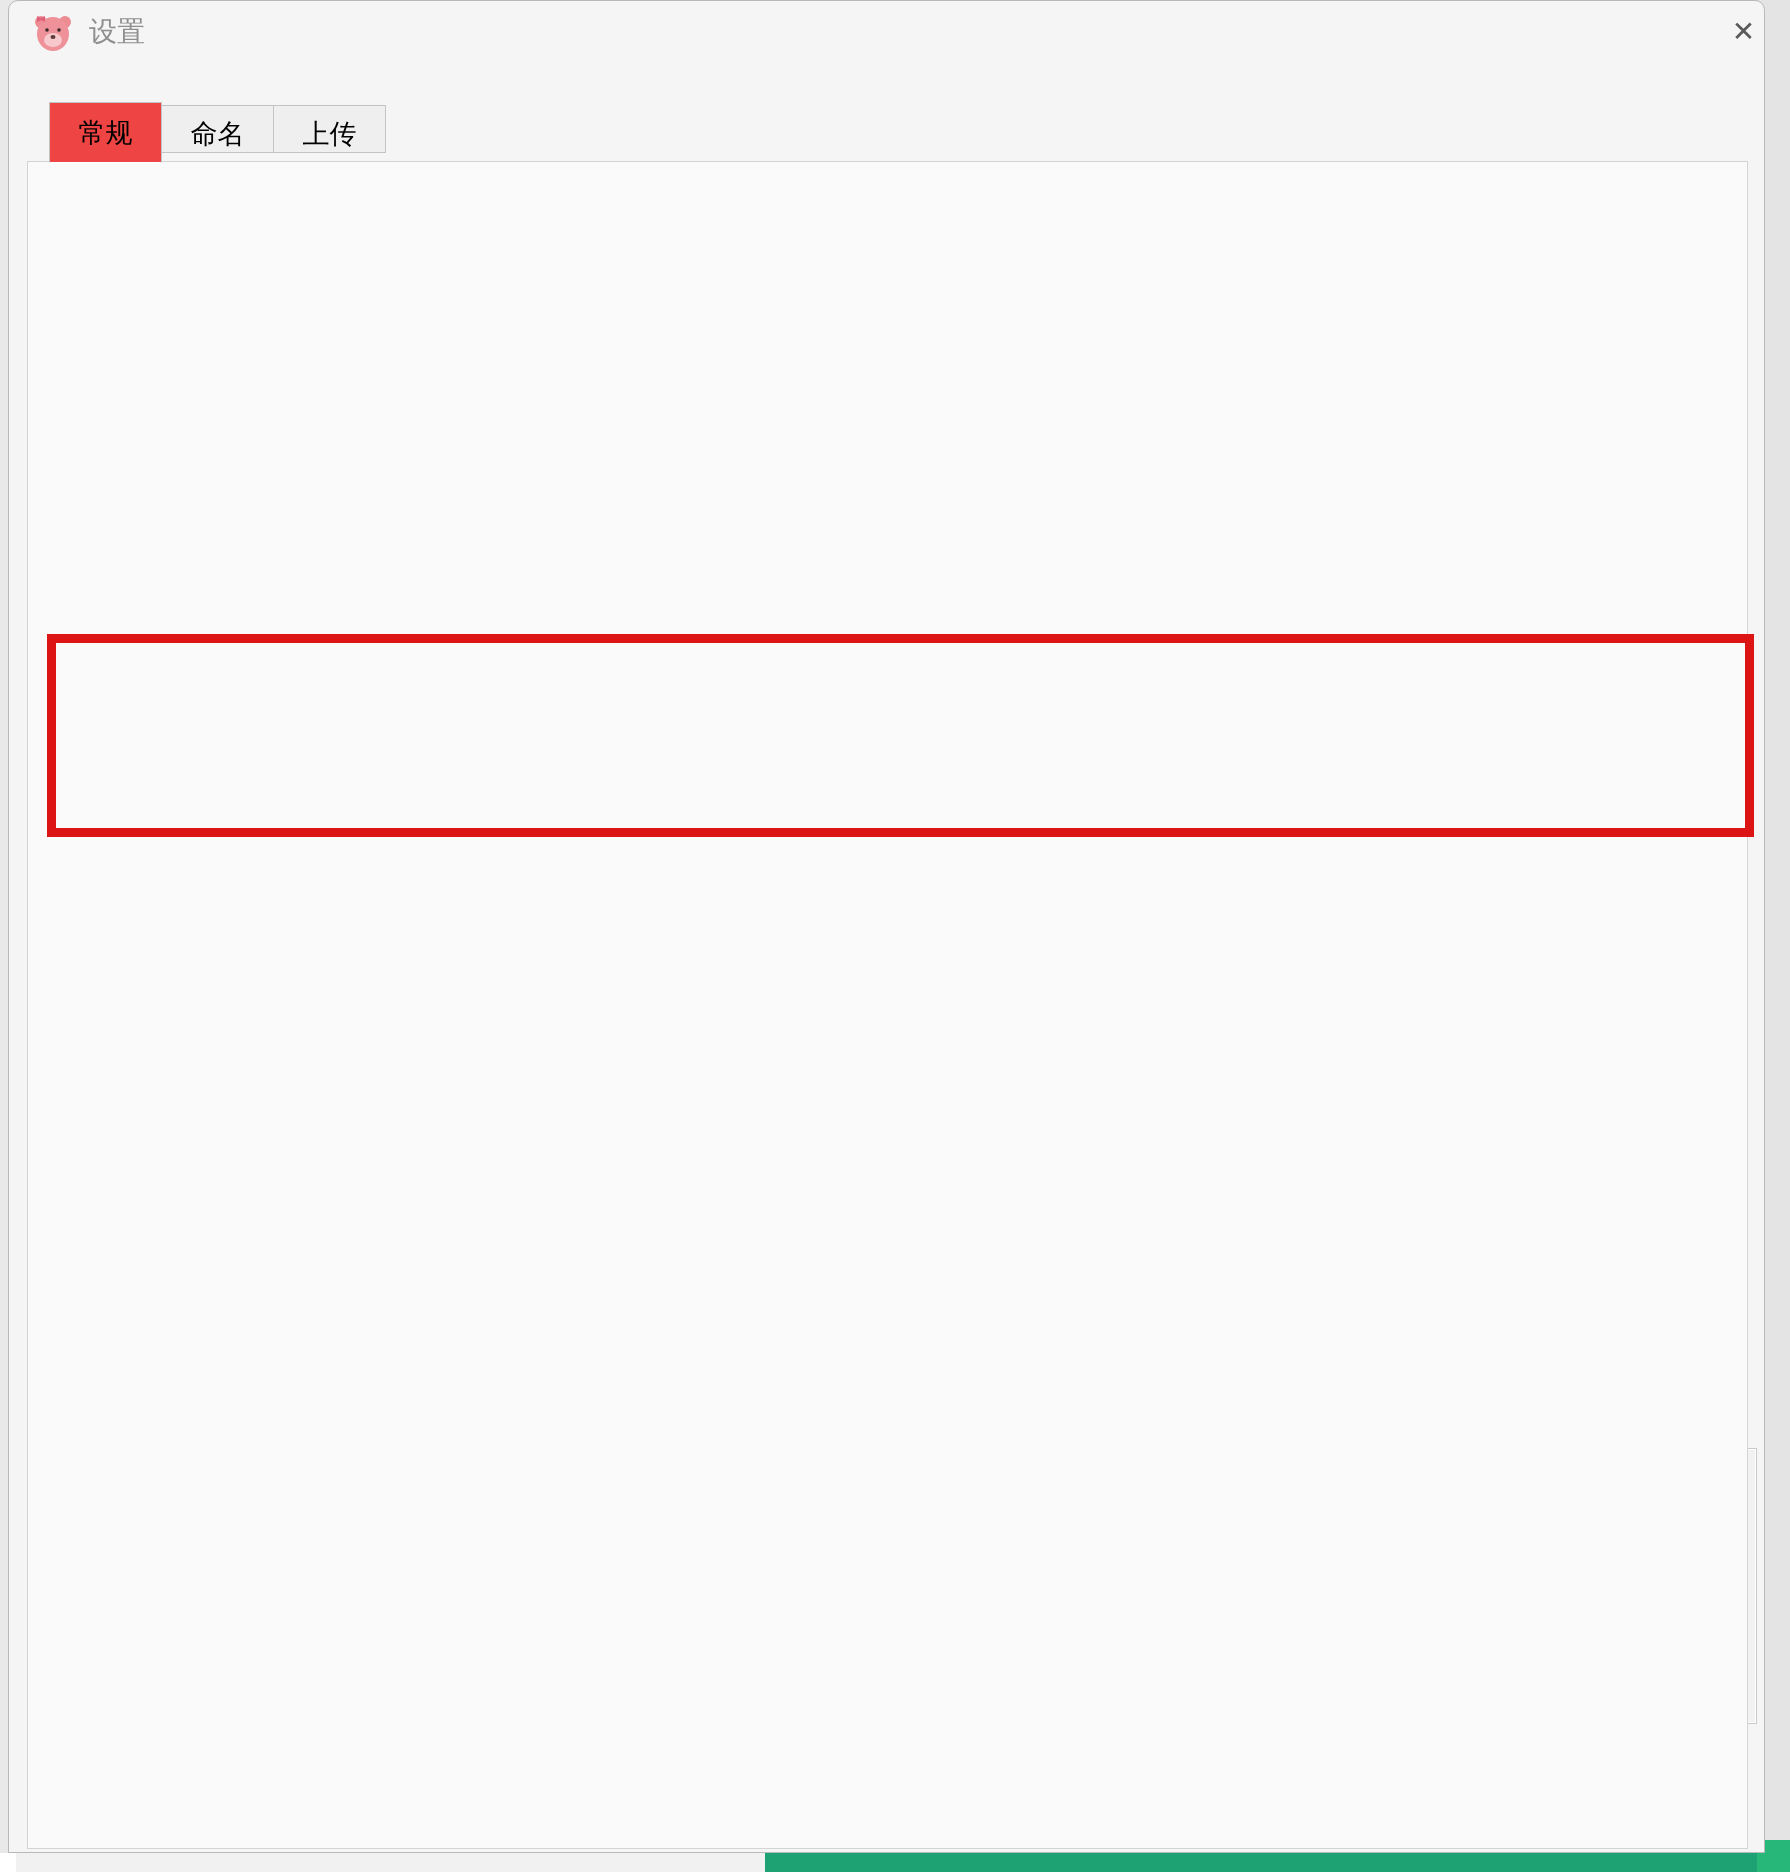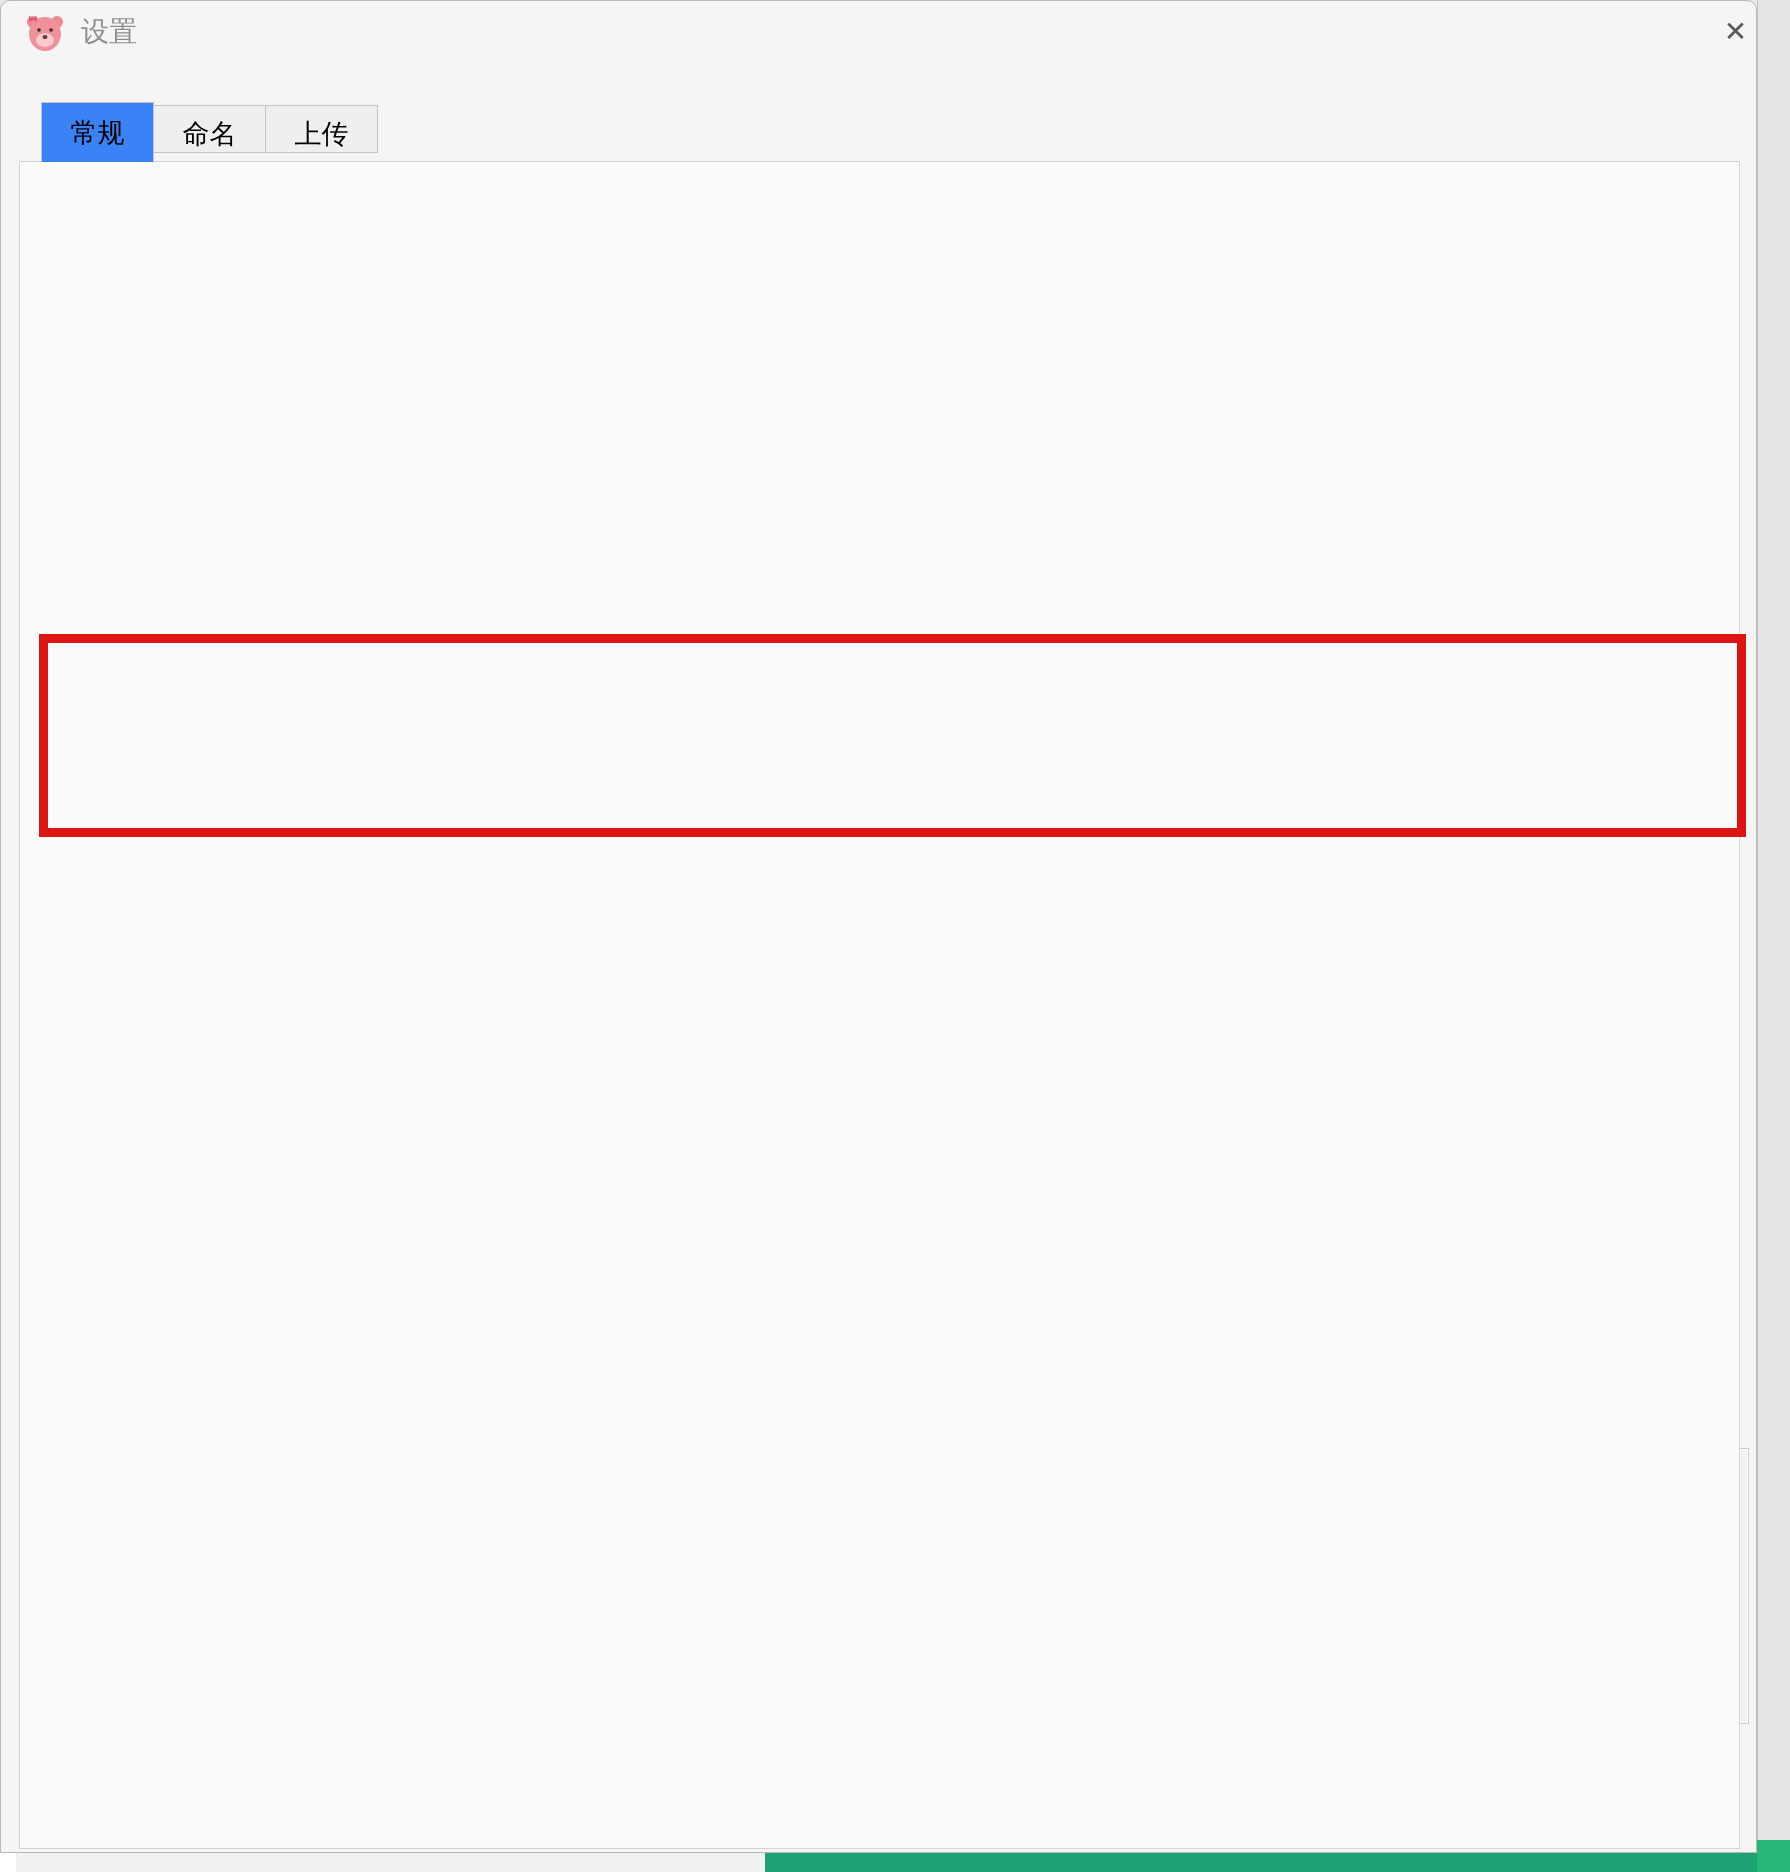--- a/index.html
+++ b/index.html
@@ -10,32 +10,32 @@
     -webkit-font-smoothing:antialiased;
   }
   
   .bg-right{position:absolute;left:1757px;top:0;width:33px;height:1872px;background:#e4e4e4;border-left:1px solid #c2c2c2;}
   .bg-bottom{position:absolute;left:0;top:1853px;width:1790px;height:19px;background:#f1f1f1;}
   .bg-bottom-teal{position:absolute;left:765px;top:1853px;width:1025px;height:19px;background:#1fa273;}
   .bg-bottom-white{position:absolute;left:0;top:1853px;width:16px;height:19px;background:#ffffff;}
   .bg-corner-green{position:absolute;left:1757px;top:1840px;width:33px;height:32px;background:#27b779;}
 
   
-  .dialog{position:absolute;left:0;top:0;width:1757px;height:1853px;background:#f5f5f5;
+  .dialog{position:absolute;left:8px;top:0;width:1757px;height:1853px;background:#f5f5f5;
     border:1px solid #b9b9b9;border-radius:10px 10px 0 0;box-sizing:border-box;}
   .titlebar{position:absolute;left:0;top:0;width:100%;height:62px;}
   .app-icon{position:absolute;left:24px;top:11px;width:40px;height:40px;}
   .title-text{position:absolute;left:80px;top:0;height:62px;line-height:62px;font-size:28px;color:#8f8f8f;}
   .close-btn{position:absolute;left:1712px;top:0;width:45px;height:62px;line-height:62px;text-align:center;
     font-size:28px;color:#5a5a5a;cursor:pointer;}
 
   
   .tab{position:absolute;top:104px;height:48px;width:113px;box-sizing:border-box;text-align:center;
     line-height:57px;font-size:27px;color:#000;background:#efefef;border:1px solid #c3c3c3;}
-  .tab.active{background:#3b82f6;border-bottom:1px solid #ffffff;top:101px;height:61px;line-height:61px;z-index:3;}
+  .tab.active{background:#ef4444;border-bottom:1px solid #ffffff;top:101px;height:61px;line-height:61px;z-index:3;}
   .tab1{left:40px}.tab2{left:152px}.tab3{left:264px}
   .panel{position:absolute;left:18px;top:160px;width:1721px;height:1688px;background:#fafafa;
     border:1px solid #d4d4d4;box-sizing:border-box;z-index:1;}
 
   
   .flabel{position:absolute;font-size:29px;color:#000;height:64px;line-height:64px;white-space:nowrap;}
   .tinput{position:absolute;height:64px;background:#fff;border:1px solid #e2e2e2;border-bottom:2px solid #8f8f8f;
     border-radius:5px;box-sizing:border-box;font-size:29px;color:#000;line-height:60px;padding:0 60px 0 14px;
     white-space:nowrap;overflow:hidden;}
   .tinput.masked{font-size:19px;letter-spacing:4px;line-height:62px;}

